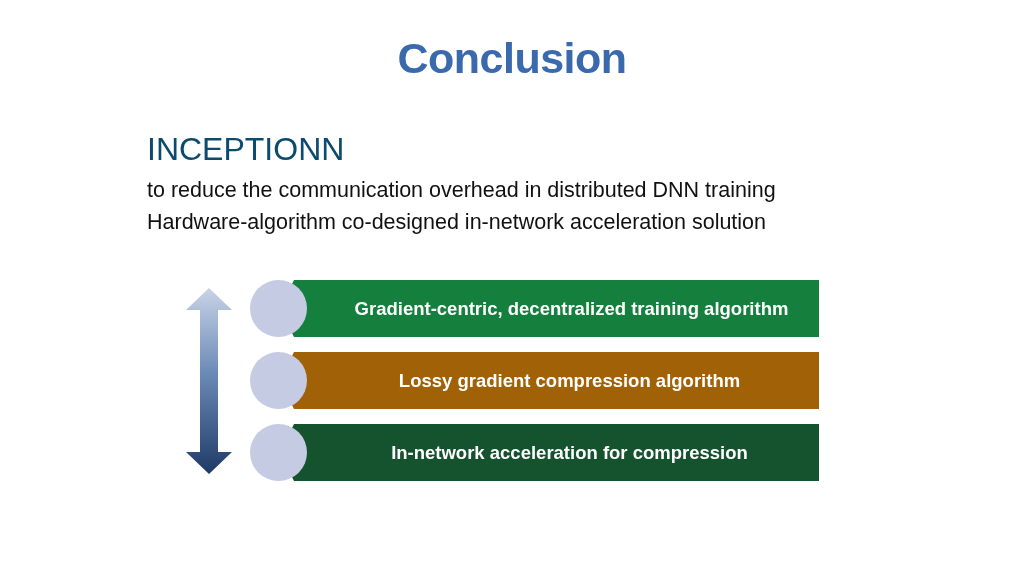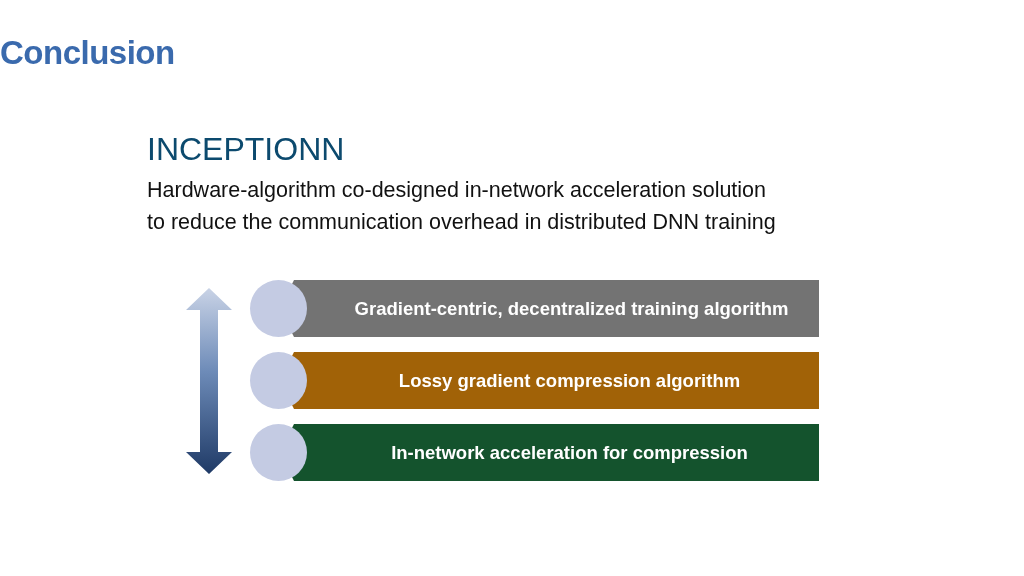--- a/index.html
+++ b/index.html
@@ -12,22 +12,22 @@
       height: 576px;
       position: relative;
       overflow: hidden;
       font-family: "Liberation Sans", "DejaVu Sans", sans-serif;
     }
     .title {
       position: absolute;
       top: 34px;
       left: 0;
       width: 1024px;
-      text-align: left;
-      font-size: 33px;
+      text-align: center;
+      font-size: 43px;
       font-weight: bold;
       color: #3a6aad;
       letter-spacing: -0.5px;
     }
     .heading {
       position: absolute;
       left: 147px;
       top: 131px;
       font-size: 32px;
       color: #0c4a6e;
@@ -76,34 +76,34 @@
       top: 0;
       width: 57px;
       height: 57px;
       border-radius: 50%;
       background: #c4cbe3;
       z-index: 2;
     }
     .row1 { top: 280px; }
     .row2 { top: 352px; }
     .row3 { top: 424px; }
-    .row1 .bar { background: #737373; padding-left: 44px; }
+    .row1 .bar { background: #15803d; padding-left: 44px; }
     .row2 .bar { background: #a16207; }
     .row3 .bar { background: #14532d; }
   </style>
 </head>
 <body>
 
 <div class="title">Conclusion</div>
 
 <div class="heading">INCEPTIONN</div>
 
 <div class="desc">
+  <div>to reduce the communication overhead in distributed DNN training</div>
   <div>Hardware-algorithm co-designed in-network acceleration solution</div>
-  <div>to reduce the communication overhead in distributed DNN training</div>
 </div>
 
 <div class="arrow">
   <svg width="46" height="186" viewBox="0 0 46 186">
     <defs>
       <linearGradient id="arrowGrad" x1="0" y1="0" x2="0" y2="1">
         <stop offset="0" stop-color="#c9d3e6"></stop>
         <stop offset="0.45" stop-color="#6d8bb8"></stop>
         <stop offset="1" stop-color="#1f3a66"></stop>
       </linearGradient>

